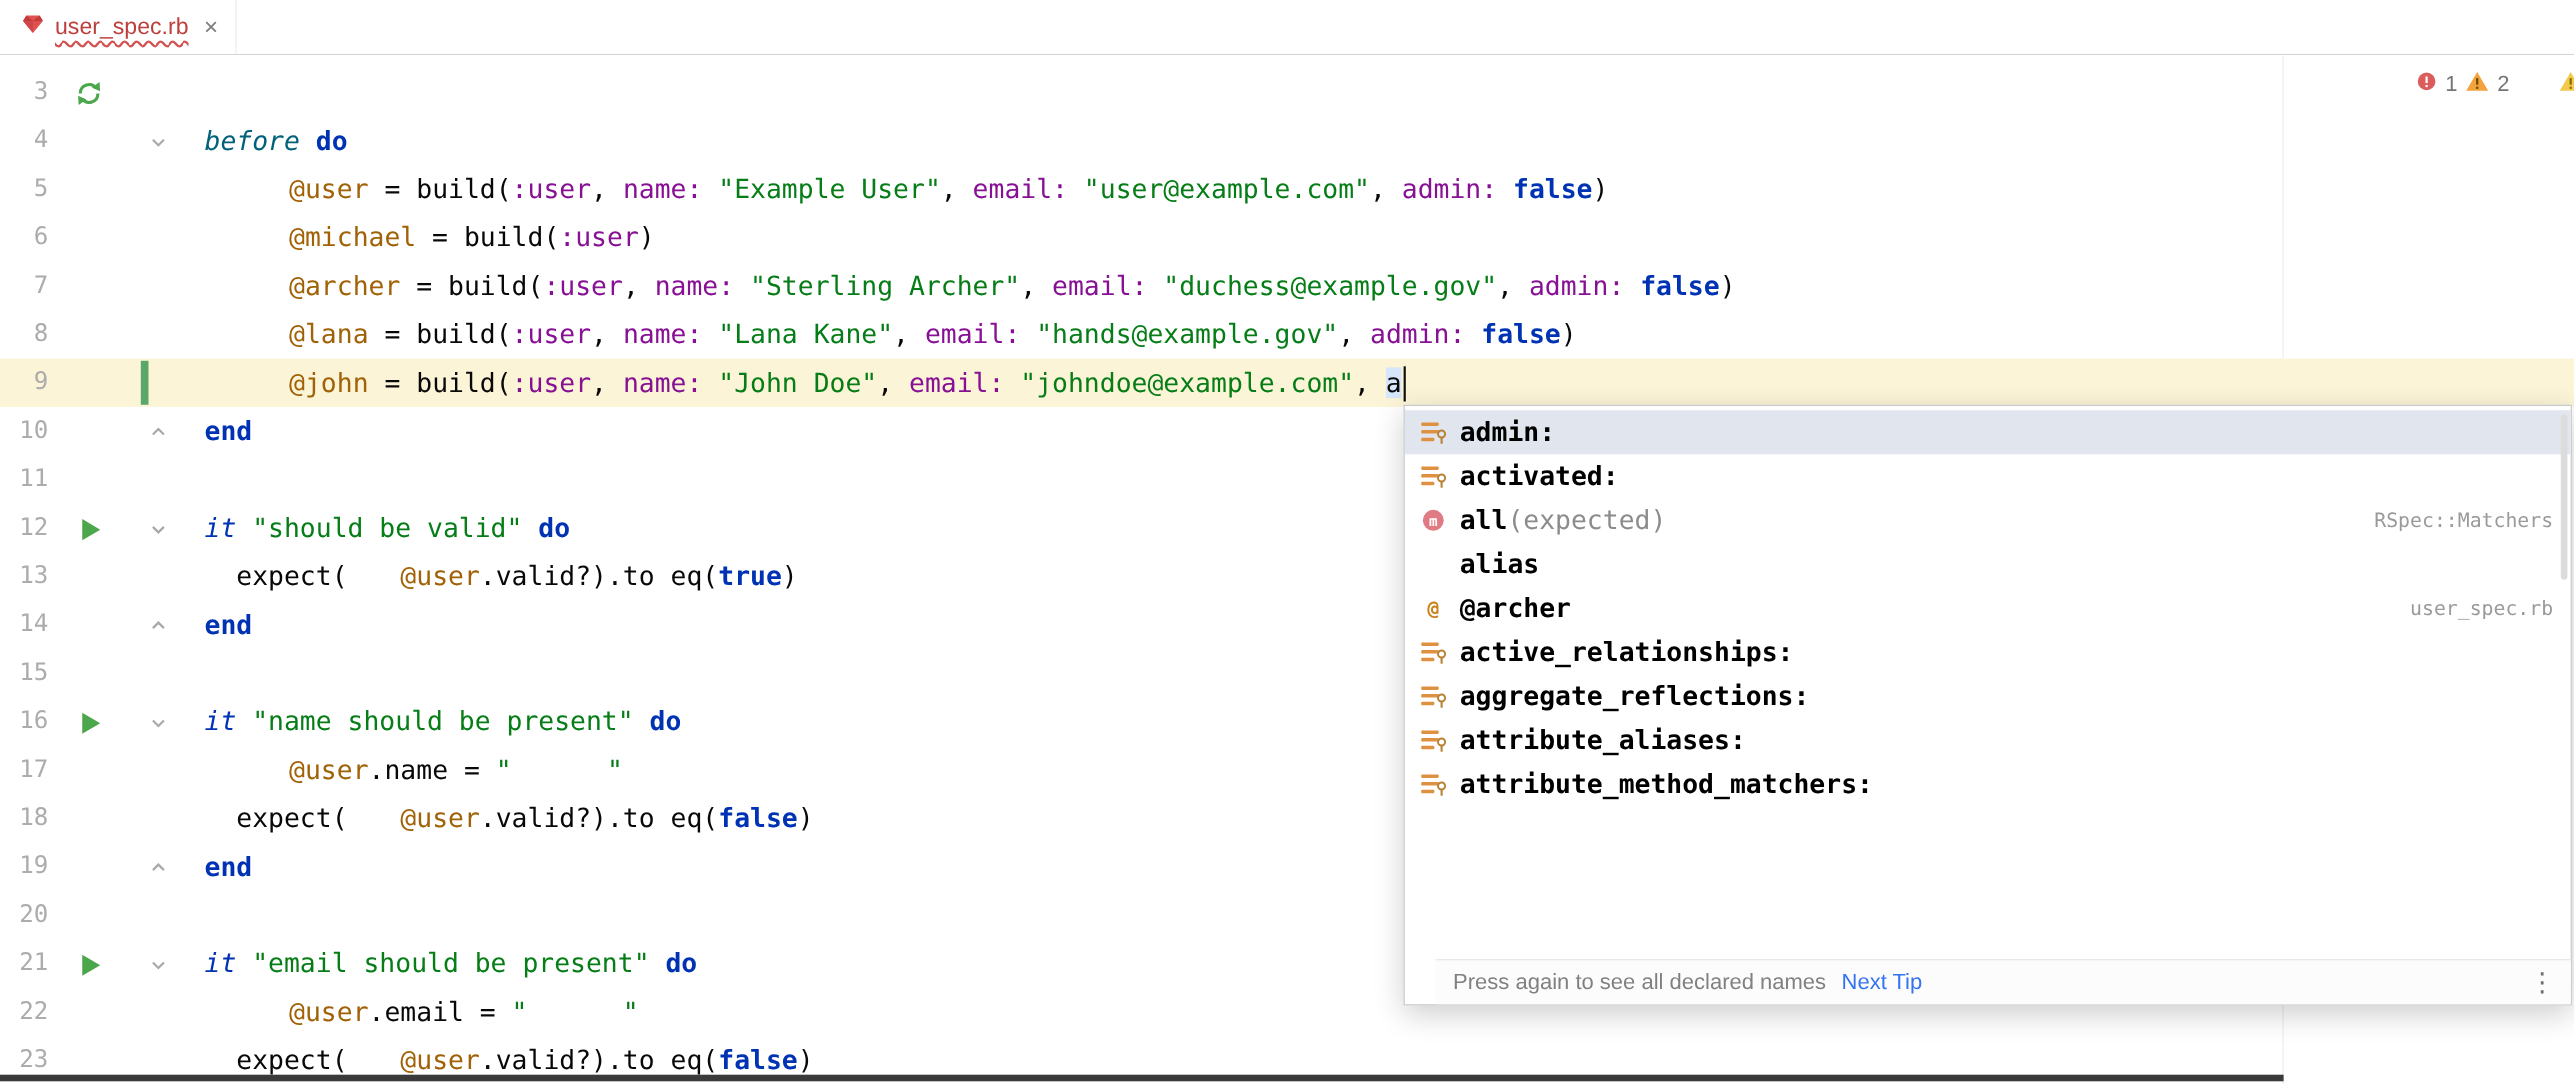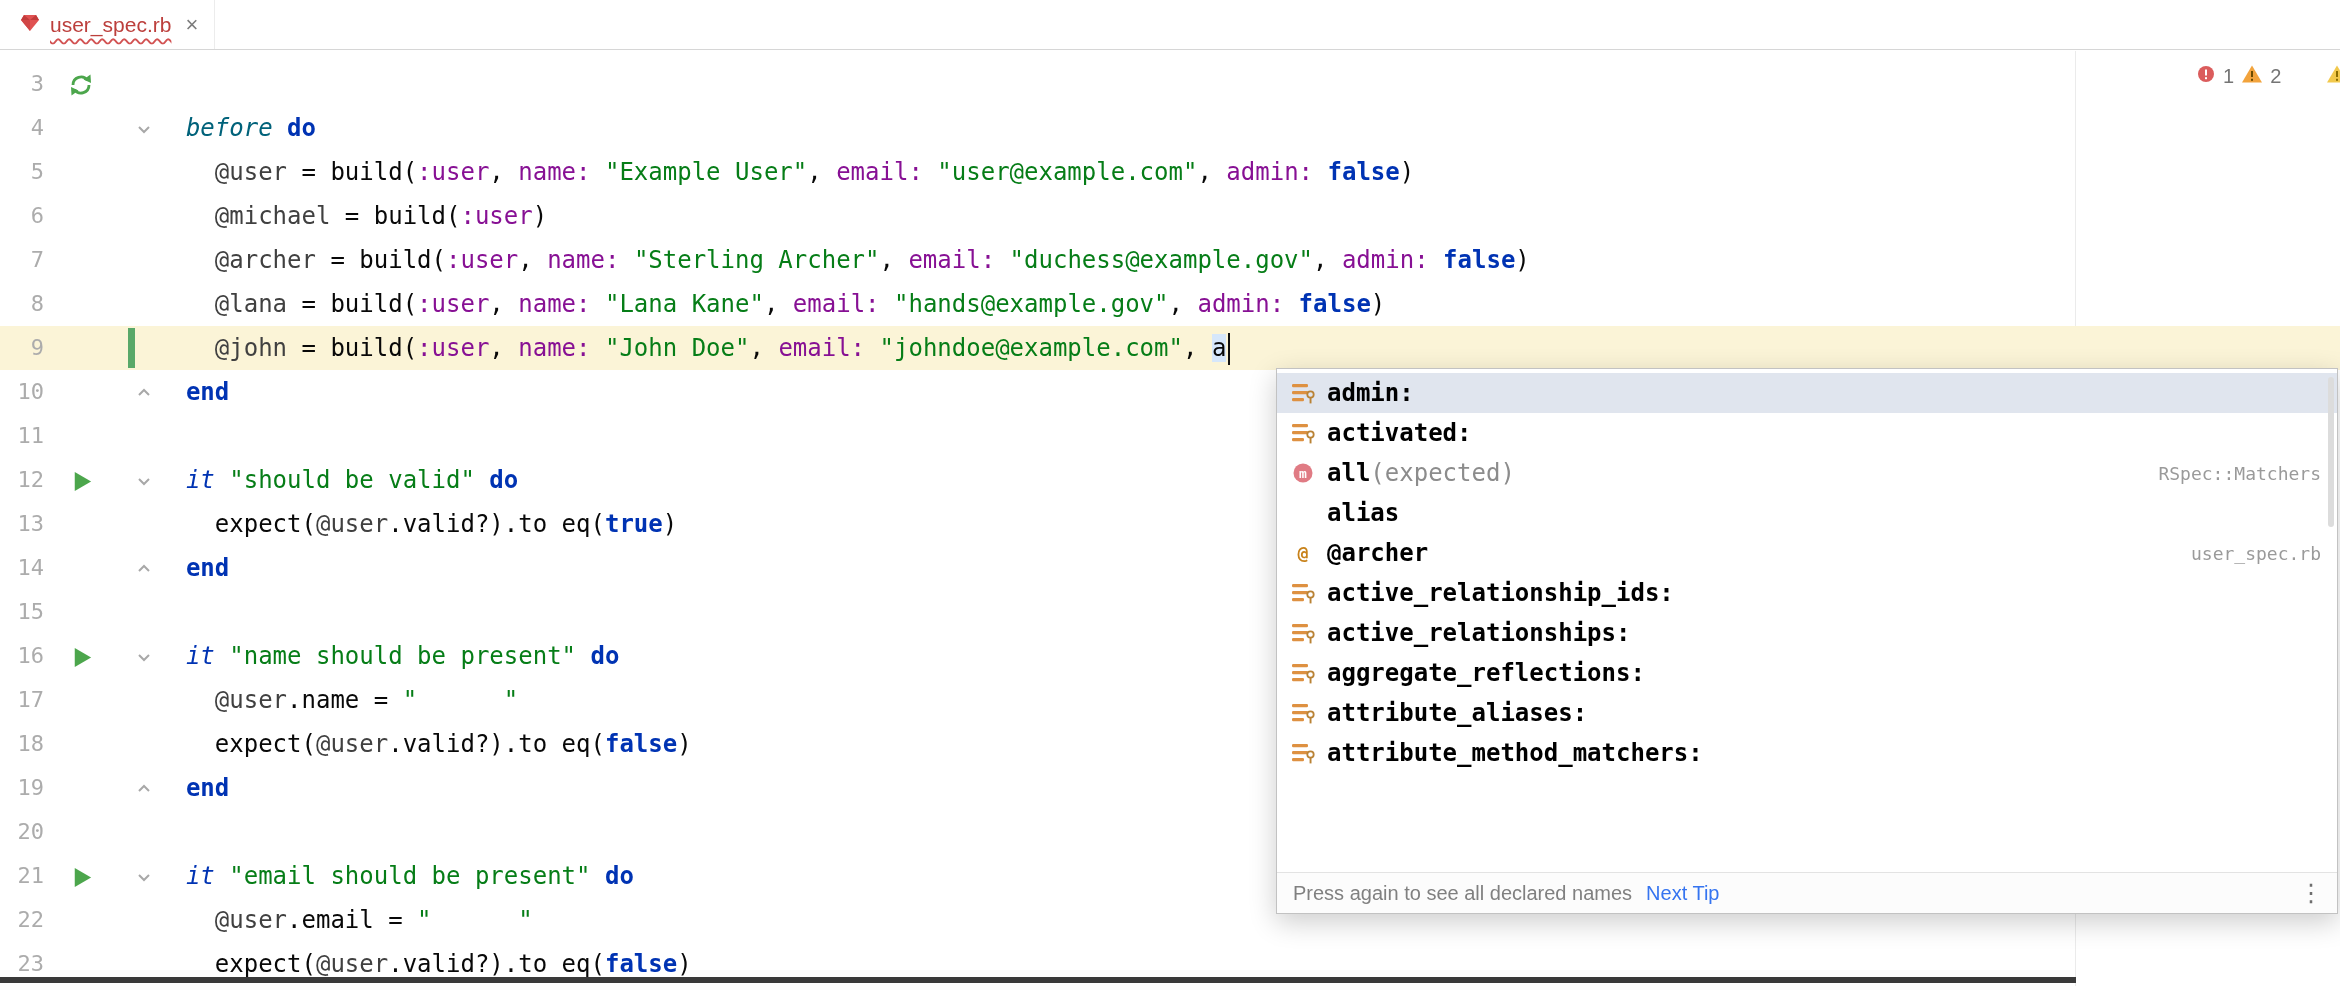--- a/index.html
+++ b/index.html
@@ -27,21 +27,21 @@
   .gfold { position:absolute; left:131px; width:26px; text-align:center; }
   .gfold svg { vertical-align:middle; }
   .vcsbar { position:absolute; left:128px; top:2px; bottom:2px; width:7px; background:#59A869; }
   .code { position:absolute; left:157px; }
 
   .tk-p  { color:#080808; }
   .tk-kw { color:#0033B3; font-weight:bold; }
   .tk-it { color:#0033B3; font-style:italic; }
   .tk-bf { color:#00627A; font-style:italic; }
   .tk-rs { color:#871094; font-style:italic; }
-  .tk-iv { color:#404040; }
+  .tk-iv { color:#a16207;margin-left:48px; }
   .tk-sy { color:#871094; }
   .tk-st { color:#067D17; }
   .tk-pre{ color:#080808; background:#D6E7FB; }
   .caret { display:inline-block; width:2px; height:32px; background:#101010; vertical-align:middle; margin-left:2px; }
 
   
   .inspections { position:absolute; top:64px; left:2196px; display:flex; align-items:center;
                  gap:7px; font-size:20px; color:#757575; z-index:3; }
   .edge-warning { position:absolute; top:64px; left:2326px; z-index:3; }
 
@@ -54,21 +54,21 @@
   .plist { position:relative; height:503px; overflow:hidden; padding-top:4px; }
   .pitem { height:40px; display:flex; align-items:center; padding:0 16px 0 10px;
            font-family:"DejaVu Sans Mono",monospace; font-size:24px; color:#000; }
   .pitem.sel { background:#E0E5EE; }
   .picon { width:32px; display:flex; justify-content:center; margin-right:8px; flex:0 0 32px; }
   .pname { font-weight:bold; }
   .ptail { color:#8C8C8C; }
   .pright { margin-left:auto; color:#9A9A9A; font-size:18px; padding-left:20px; }
   .pscroll { position:absolute; right:3px; top:8px; width:6px; height:150px; background:#DCDCDC; border-radius:3px; }
   .pfooter { height:41px; border-top:1px solid #E3E3E3; background:#FCFCFC; display:flex;
-             align-items:center; gap:14px; padding:0 16px; font-size:20px; color:#808080; }
+             align-items:center; gap:14px; padding:0 16px; font-size:20px; color:#808080;margin-left:28px; }
   .pfooter .link { color:#3574F0; }
   .pfooter .kebab { margin-left:auto; color:#6E6E6E; font-size:24px; letter-spacing:-2px; }
 </style>
 </head>
 <body>
 
 <div class="tabbar">
   <div class="tab">
     <span>
       <svg width="20" height="18" viewBox="0 0 20 18">
@@ -216,32 +216,20 @@
       <div class="pitem">
         <span class="picon">
           <svg width="26" height="26" viewBox="0 0 26 26">
             <rect x="2" y="4" width="16" height="3.2" rx="1.2" fill="#DE9141"></rect>
             <rect x="2" y="11" width="16" height="3.2" rx="1.2" fill="#DE9141"></rect>
             <rect x="2" y="18" width="12" height="3.2" rx="1.2" fill="#DE9141"></rect>
             <circle cx="20.5" cy="14.5" r="3.2" fill="none" stroke="#B98234" stroke-width="1.8"></circle>
             <rect x="19.6" y="17.4" width="1.9" height="6" fill="#B98234"></rect>
           </svg>
         </span>
-        <span class="pname">active_relationship_ids:</span>
-      </div>
-      <div class="pitem">
-        <span class="picon">
-          <svg width="26" height="26" viewBox="0 0 26 26">
-            <rect x="2" y="4" width="16" height="3.2" rx="1.2" fill="#DE9141"></rect>
-            <rect x="2" y="11" width="16" height="3.2" rx="1.2" fill="#DE9141"></rect>
-            <rect x="2" y="18" width="12" height="3.2" rx="1.2" fill="#DE9141"></rect>
-            <circle cx="20.5" cy="14.5" r="3.2" fill="none" stroke="#B98234" stroke-width="1.8"></circle>
-            <rect x="19.6" y="17.4" width="1.9" height="6" fill="#B98234"></rect>
-          </svg>
-        </span>
         <span class="pname">active_relationships:</span>
       </div>
       <div class="pitem">
         <span class="picon">
           <svg width="26" height="26" viewBox="0 0 26 26">
             <rect x="2" y="4" width="16" height="3.2" rx="1.2" fill="#DE9141"></rect>
             <rect x="2" y="11" width="16" height="3.2" rx="1.2" fill="#DE9141"></rect>
             <rect x="2" y="18" width="12" height="3.2" rx="1.2" fill="#DE9141"></rect>
             <circle cx="20.5" cy="14.5" r="3.2" fill="none" stroke="#B98234" stroke-width="1.8"></circle>
             <rect x="19.6" y="17.4" width="1.9" height="6" fill="#B98234"></rect>

